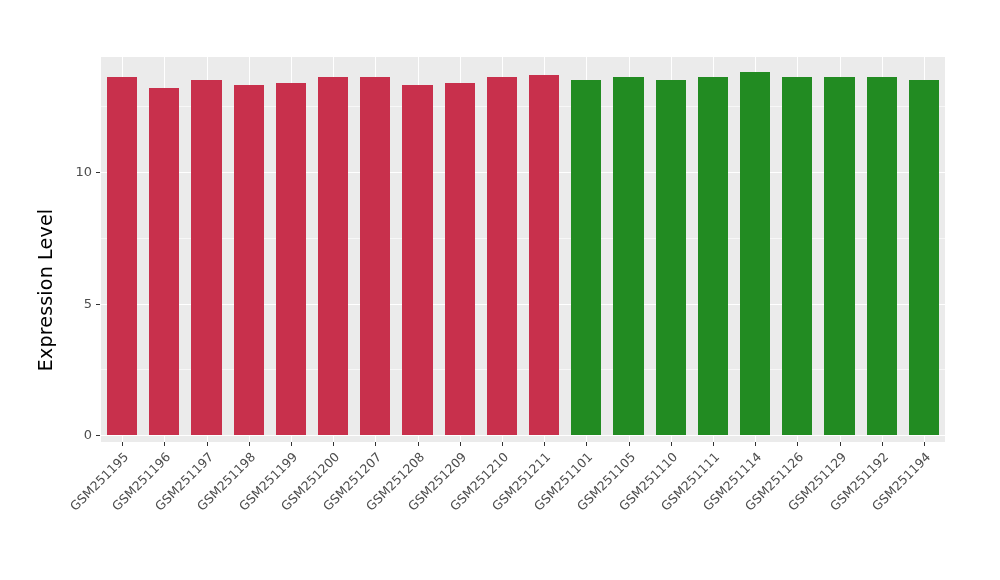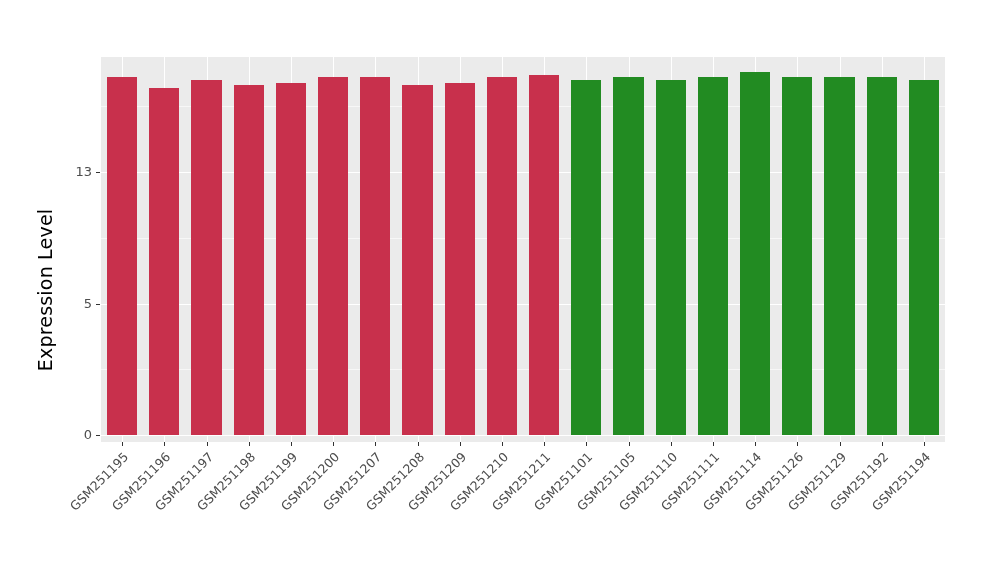--- a/index.html
+++ b/index.html
@@ -75,21 +75,21 @@
 
 <div id="chart-root">
 
   <div class="y-axis-title">Expression Level</div>
 
   <div id="y-axis">
       <div class="y-tick-label" style="right: auto; left: 60px; width: 32px; top: 427px;">0</div>
       <div class="y-tick-mark" style="left: 96px; top: 435px;"></div>
       <div class="y-tick-label" style="right: auto; left: 60px; width: 32px; top: 295.5px;">5</div>
       <div class="y-tick-mark" style="left: 96px; top: 303.5px;"></div>
-      <div class="y-tick-label" style="right: auto; left: 60px; width: 32px; top: 164px;">13</div>
+      <div class="y-tick-label" style="right: auto; left: 60px; width: 32px; top: 164px;">10</div>
       <div class="y-tick-mark" style="left: 96px; top: 172px;"></div>
     </div>
 
   <div class="panel">
     <div id="gridlines">
         <div class="grid-major" style="top: 378px;"></div>
         <div class="grid-major" style="top: 246.5px;"></div>
         <div class="grid-major" style="top: 115px;"></div>
         <div class="grid-minor" style="top: 312.25px;"></div>
         <div class="grid-minor" style="top: 180.75px;"></div>

